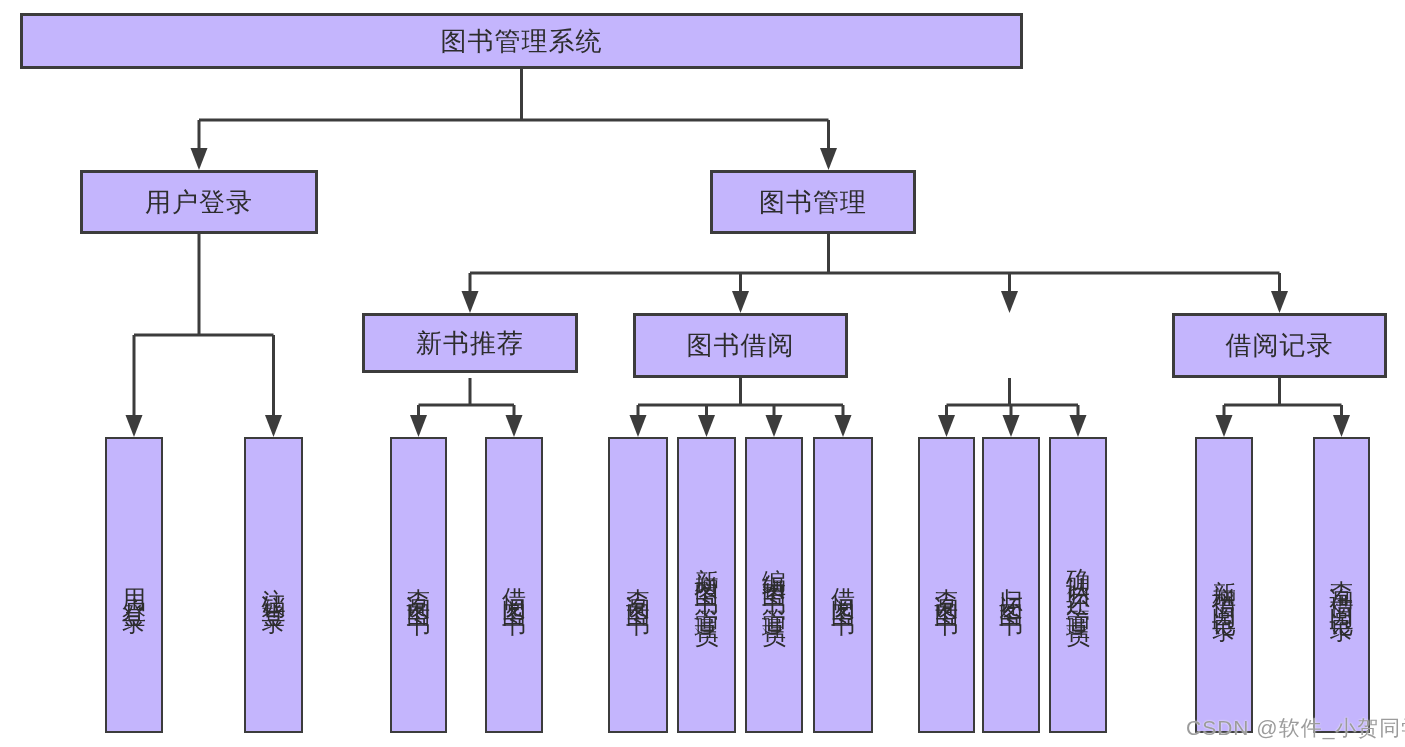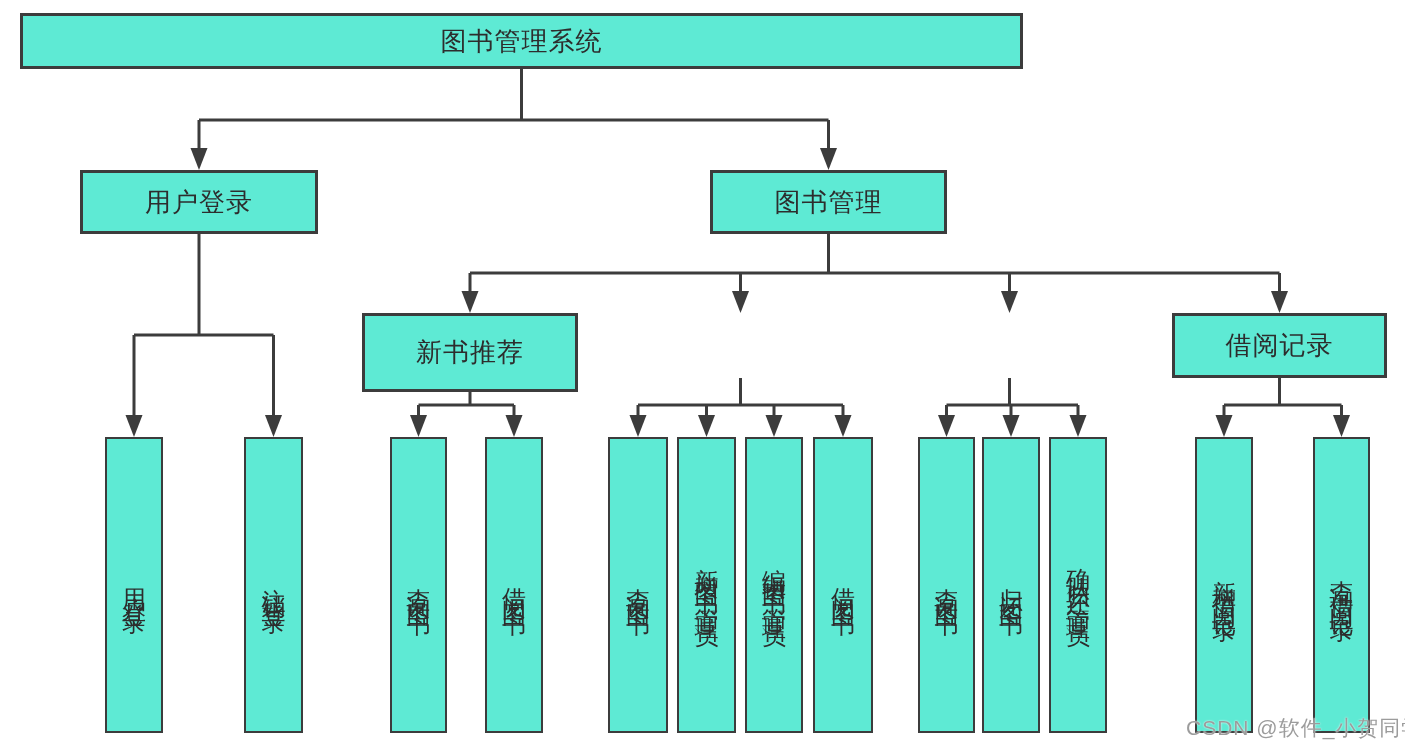--- a/index.html
+++ b/index.html
@@ -17,21 +17,21 @@
   }
   .wires {
     position: absolute;
     left: 0;
     top: 0;
     z-index: 1;
   }
   .box {
     position: absolute;
     box-sizing: border-box;
-    background: #5eead4;
+    background: #c4b5fd;
     border: 3px solid #3c3c3c;
     display: flex;
     align-items: center;
     justify-content: center;
     z-index: 2;
     color: #2d2d2d;
   }
   .h-box span {
     font-size: 26px;
     letter-spacing: 1px;
@@ -98,26 +98,29 @@
     </g>
   </svg>
 
   <div class="box h-box" style="left:20px; top:13px; width:1003px; height:56px;">
     <span>图书管理系统</span>
   </div>
 
   <div class="box h-box" style="left:80px; top:170px; width:238px; height:64px;">
     <span>用户登录</span>
   </div>
-  <div class="box h-box" style="left:710px; top:170px; width:237px; height:64px;">
+  <div class="box h-box" style="left:710px; top:170px; width:206px; height:64px;">
     <span>图书管理</span>
   </div>
 
-  <div class="box h-box" style="left:362px; top:313px; width:216px; height:79px;">
+  <div class="box h-box" style="left:362px; top:313px; width:216px; height:60px;">
     <span>新书推荐</span>
+  </div>
+  <div class="box h-box" style="left:633px; top:313px; width:215px; height:65px;">
+    <span>图书借阅</span>
   </div>
   <div class="box h-box" style="left:1172px; top:313px; width:215px; height:65px;">
     <span>借阅记录</span>
   </div>
 
   <div class="box leaf" style="left:105px; top:437px; width:58px; height:296px;">
     <span>用户登录</span>
   </div>
   <div class="box leaf" style="left:244px; top:437px; width:59px; height:296px;">
     <span>注销登录</span>

